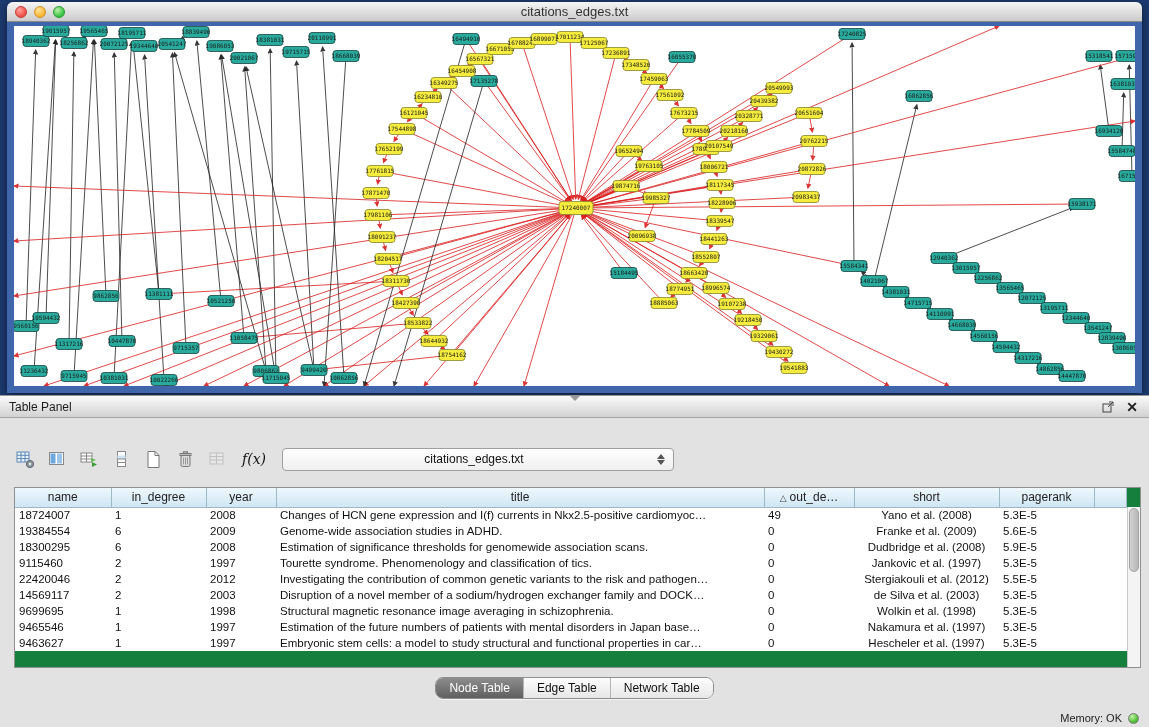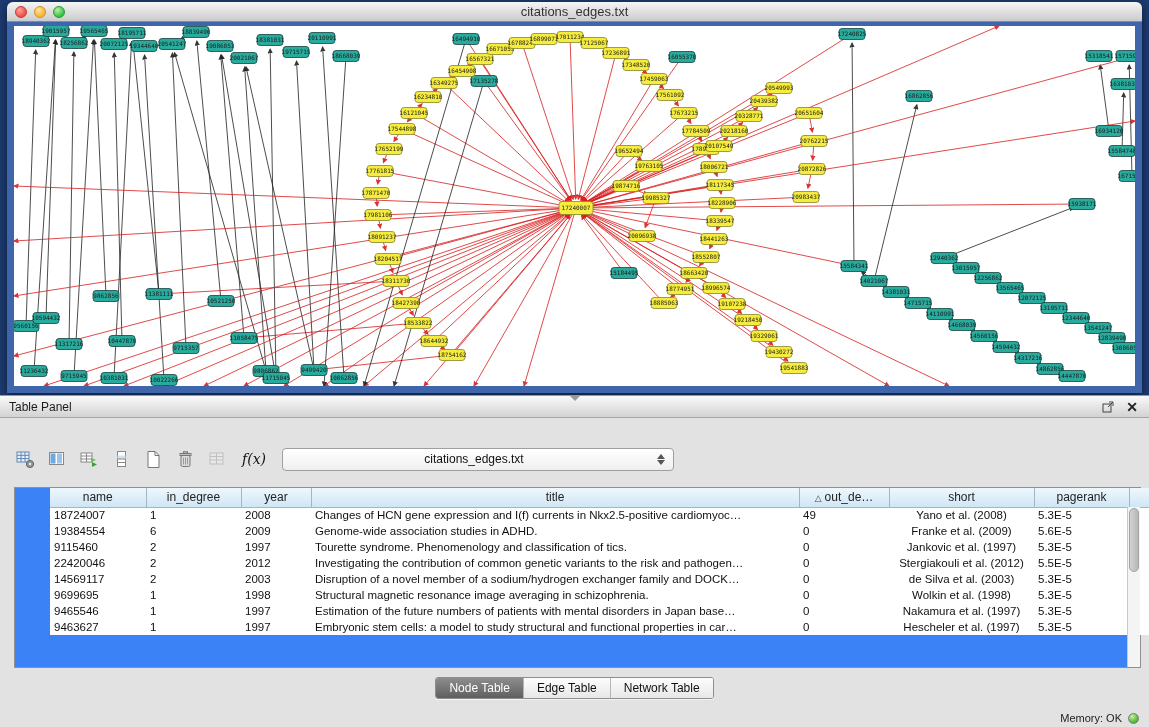--- a/index.html
+++ b/index.html
@@ -40,35 +40,35 @@
   .tb-btn { width:26px; height:24px; display:flex; align-items:center; justify-content:center; background:transparent; border:none; padding:0; }
   .tb-btn.disabled { opacity:.45; }
   .fx { font-family:"DejaVu Serif",serif; font-style:italic; font-size:14px; color:#111;margin-left:10px; }
   .combo { margin-left:14px; width:392px; height:23px; background:linear-gradient(#ffffff,#efefef);
            border:1px solid #9f9f9f; border-radius:4px; display:flex; align-items:center; padding:0 8px; font-size:12px; color:#111; }
   .combo .ct { flex:1; text-align:center; }
   .combo-arrows { display:flex; flex-direction:column; gap:1px; }
   .tri-up { width:0; height:0; border-left:4px solid transparent; border-right:4px solid transparent; border-bottom:5px solid #555; }
   .tri-dn { width:0; height:0; border-left:4px solid transparent; border-right:4px solid transparent; border-top:5px solid #555; }
 
-  .table-wrap { position:absolute; left:14px; top:91px; width:1127px; height:181px; background:#3b82f6;
-                border:1px solid #909090;padding-left:35px; }
+  .table-wrap { position:absolute; left:14px; top:91px; width:1127px; height:181px; background:#15803d;
+                border:1px solid #909090; }
   table { border-collapse:collapse; table-layout:fixed; width:1112px; }
   th { background:linear-gradient(#eef7fd,#cfe6f3); border:1px solid #9fb8c6; border-top:none; font-weight:normal;
        font-size:12px; color:#222; height:19px; text-align:center; padding:0 2px; white-space:nowrap; overflow:hidden; }
   th:first-child { border-left:none; }
   th .sort { font-size:9px; color:#444; margin-right:3px; }
   td { font-size:11.5px; height:16px; padding:0 4px; white-space:nowrap; overflow:hidden; color:#111; background:#fff; }
   td.c5 { text-align:center; }
   .vscroll { position:absolute; top:19px; right:0; bottom:0; width:13px; background:#f4f4f4; border-left:1px solid #c9c9c9; }
   .vthumb { position:absolute; top:1px; left:1px; right:1px; height:64px; background:linear-gradient(90deg,#d2d2d2,#b7b7b7);
             border:1px solid #a3a3a3; border-radius:6px; }
 
   .tabs-row { position:absolute; top:281px; left:0; right:0; display:flex; justify-content:center; }
-  .seg { display:flex; border:1px solid #8e8e8e; border-radius:3px; overflow:hidden; background:#f3f3f3;
+  .seg { display:flex; border:1px solid #8e8e8e; border-radius:8px; overflow:hidden; background:#f3f3f3;
          box-shadow:0 1px 0 rgba(255,255,255,.6); }
   .seg-btn { font-size:12px; padding:3px 13px; border:none; background:linear-gradient(#fdfdfd,#e7e7e7);
              border-left:1px solid #b5b5b5; color:#111; }
   .seg-btn:first-child { border-left:none; }
   .seg-btn.sel { background:linear-gradient(#8d8d8d,#5f5f5f); color:#fff; }
 
   .statusbar { position:absolute; bottom:3px; right:10px; display:flex; align-items:flex-end; gap:6px; font-size:11px; color:#222; }
   .memdot { width:11px; height:11px; border-radius:50%; border:1px solid #7b7b7b;
             background:radial-gradient(circle at 35% 28%, #c8f3a4, #55c23c 60%, #3a9b27); }
 </style>
@@ -904,20 +904,30 @@
             <td class="c0">19384554</td>
             <td class="c1">6</td>
             <td class="c2">2009</td>
             <td class="c3">Genome-wide association studies in ADHD.</td>
             <td class="c4">0</td>
             <td class="c5">Franke et al. (2009)</td>
             <td class="c6">5.6E-5</td>
             <td></td>
           </tr>
           <tr>
+            <td class="c0">18300295</td>
+            <td class="c1">6</td>
+            <td class="c2">2008</td>
+            <td class="c3">Estimation of significance thresholds for genomewide association scans.</td>
+            <td class="c4">0</td>
+            <td class="c5">Dudbridge et al. (2008)</td>
+            <td class="c6">5.9E-5</td>
+            <td></td>
+          </tr>
+          <tr>
             <td class="c0">9115460</td>
             <td class="c1">2</td>
             <td class="c2">1997</td>
             <td class="c3">Tourette syndrome. Phenomenology and classification of tics.</td>
             <td class="c4">0</td>
             <td class="c5">Jankovic et al. (1997)</td>
             <td class="c6">5.3E-5</td>
             <td></td>
           </tr>
           <tr>

